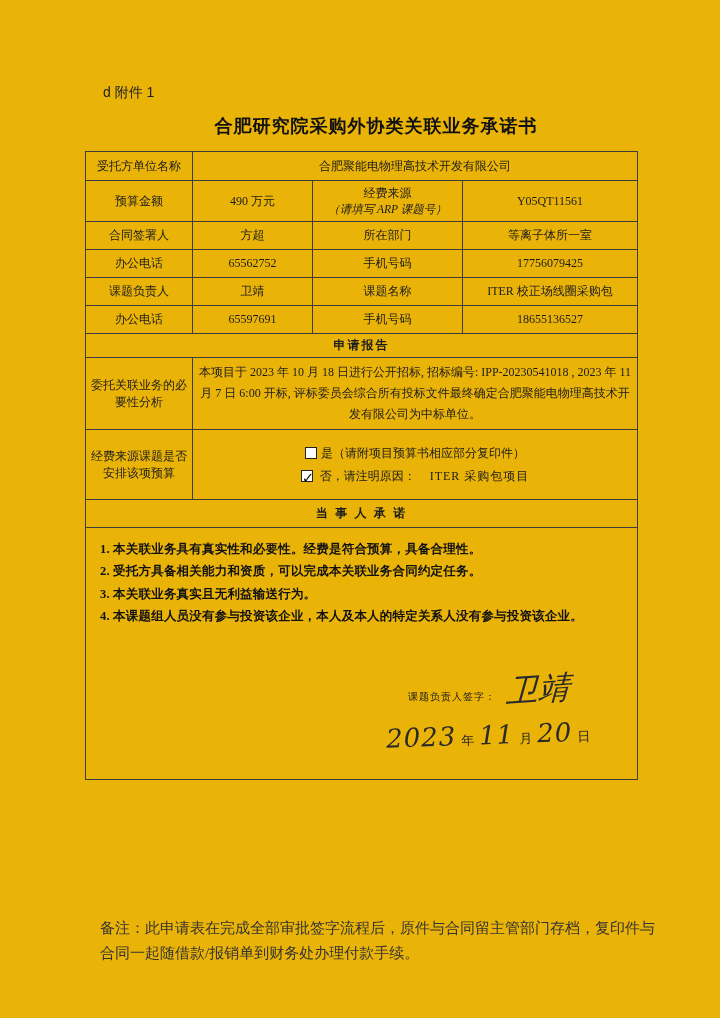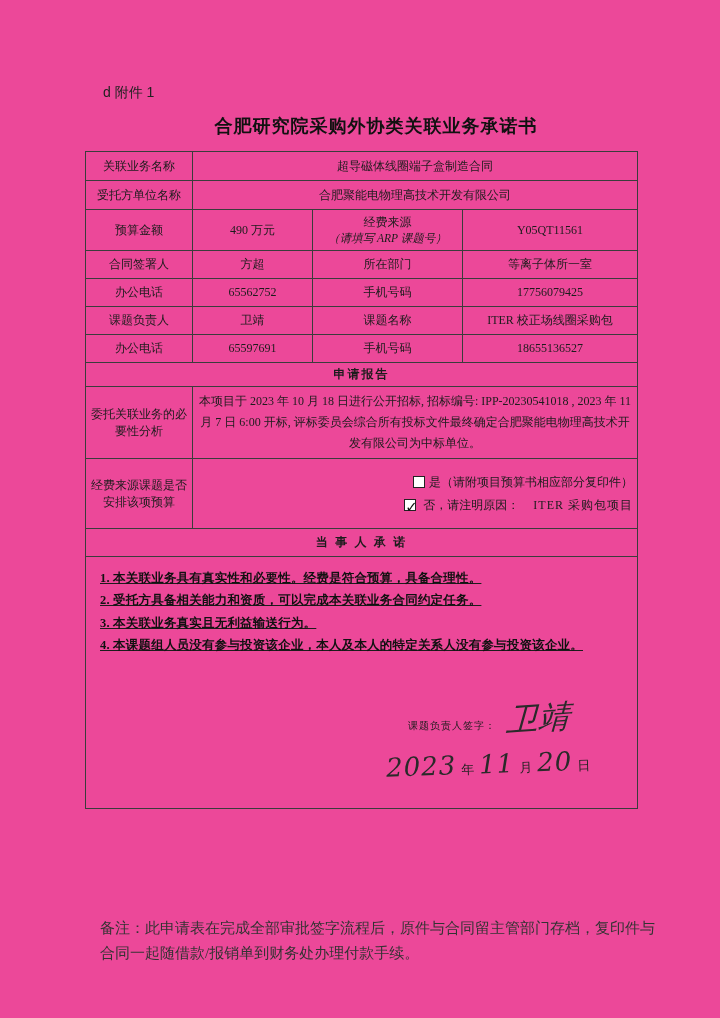--- a/index.html
+++ b/index.html
@@ -3,21 +3,21 @@
 <meta charset="utf-8">
 <style>
   * { margin:0; padding:0; box-sizing:border-box; }
   html,body { background:#ffffff; }
   body {
     width:720px; height:1018px;
     font-family:"Liberation Serif","DejaVu Serif",serif;
     color:#1c1c1c;
     position:relative;
   }
-  .page { position:absolute; inset:0; background:#ec4899; }
+  .page { position:absolute; inset:0; background:#eab308; }
 
   .attachment {
     position:absolute; left:103px; top:84px;
     font-size:14px; font-family:"Liberation Sans","DejaVu Sans",sans-serif;
     color:#222;
   }
   .doc-title {
     position:absolute; left:16px; top:114px; width:720px;
     text-align:center; font-weight:bold; font-size:18px;
     font-family:"Liberation Sans","DejaVu Sans",sans-serif;
@@ -53,25 +53,25 @@
     color:#111; font-family:"DejaVu Sans",sans-serif;
   }
   .ct-opt { white-space:nowrap; }
   .ct-opt.o1 { margin-left:2px; }
   .ct-opt.o2 { margin-left:44px; }
   .ct-opt.o3 { margin-left:56px; }
 
   .budget-src-line1 { display:block; line-height:1.4; }
   .budget-src-line2 { display:block; line-height:1.4; font-size:11.5px;font-style:italic; }
 
-  .cbrow { display:block; line-height:1.9; text-align:right; }
+  .cbrow { display:block; line-height:1.9; text-align:center; }
   .reason-value { margin-left:14px; letter-spacing:1px; }
 
   .commit-cell { position:relative; vertical-align:top !important; }
-  .commit-list { text-align:left; padding:8px 10px 0 10px;text-decoration:underline; }
+  .commit-list { text-align:left; padding:8px 10px 0 10px; }
   .commit-item { font-weight:bold; font-size:12.5px; line-height:1.78;
     color:#111; letter-spacing:0.2px; }
 
   .sig-line { position:absolute; left:322px; top:140px; white-space:nowrap; }
   .sig-label { font-size:10px; letter-spacing:1px;margin-top:28px; }
   .handwriting {
     font-family:"DejaVu Serif","Liberation Serif",serif;
     font-style:italic; color:#2a2a2a;
   }
   .sig-name {
@@ -98,24 +98,20 @@
 
   <table class="form">
     <colgroup>
       <col style="width:107px">
         <col style="width:120px">
         <col style="width:150px">
         <col style="width:175px">
     </colgroup>
 
     <tbody>
-        <tr class="h29">
-      <td>关联业务名称</td>
-      <td colspan="3">超导磁体线圈端子盒制造合同</td>
-    </tr>
 
     <tr class="h29">
       <td>受托方单位名称</td>
       <td colspan="3">合肥聚能电物理高技术开发有限公司</td>
     </tr>
 
 
     <tr class="h41">
       <td>预算金额</td>
       <td>490 万元</td>

